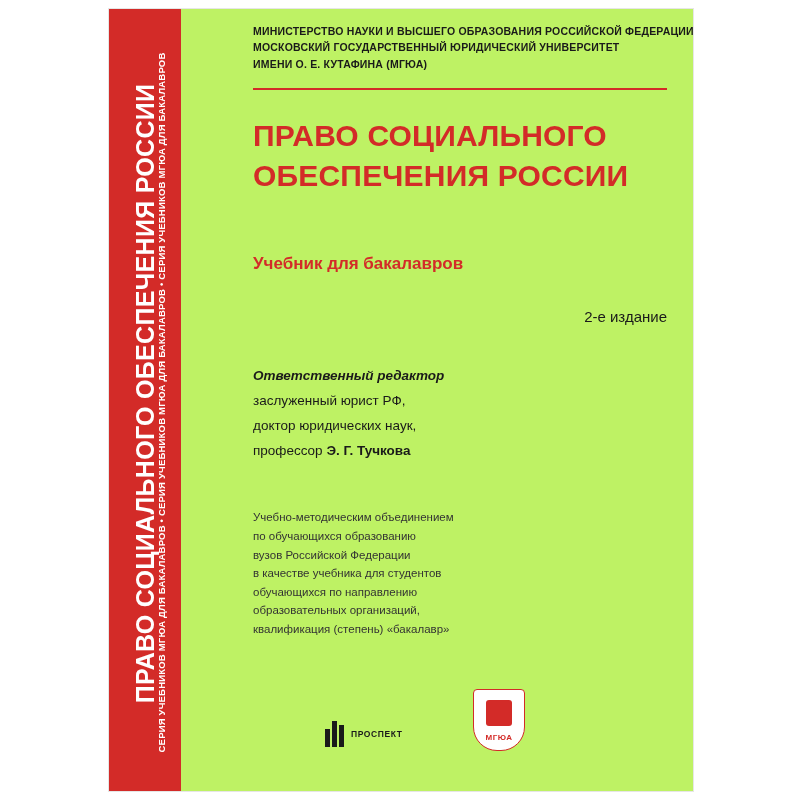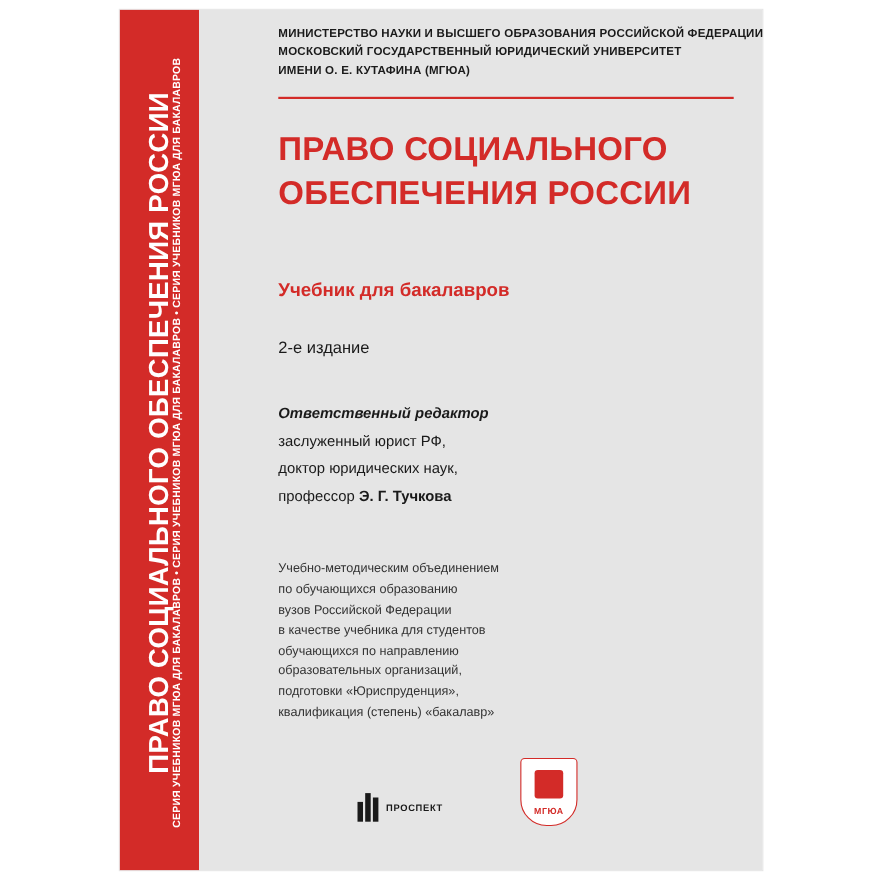--- a/index.html
+++ b/index.html
@@ -79,21 +79,21 @@
     white-space: nowrap;
     text-transform: uppercase;
   }
   
   .face {
     position: absolute;
     left: 72px;
     top: 0;
     right: 0;
     bottom: 0;
-    background: #e5e5e5;
+    background: #bef264;
   }
   .content {
     position: absolute;
     left: 72px;
     top: 14px;
     right: 26px;
   }
   .publisher-block {
     color: #1a1a1a;
     font-size: 10.5px;
@@ -124,20 +124,21 @@
     color: #d32b28;
     font-size: 17px;
     font-weight: bold;
     line-height: 1.3;
   }
   .edition {
     margin-top: 32px;
     color: #1a1a1a;
     font-size: 15px;
     line-height: 1.3;
+    text-align: right;
   }
   .editor-block {
     margin-top: 38px;
     color: #1a1a1a;
     font-size: 13.5px;
     line-height: 1.85;
   }
   .editor-role {
     font-weight: bold;
     font-style: italic;
@@ -267,21 +268,20 @@
           </div>
         </div>
 
         <div class="recommend-block">
           <div>Учебно-методическим объединением</div>
           <div>по обучающихся образованию</div>
           <div>вузов Российской Федерации</div>
           <div>в качестве учебника для студентов</div>
           <div>обучающихся по направлению</div>
           <div>образовательных организаций,</div>
-          <div>подготовки «Юриспруденция»,</div>
           <div>квалификация (степень) «бакалавр»</div>
         </div>
 
       </div>
 
       <div class="logos">
         <div class="prospekt-logo">
           <div class="prospekt-mark">
             <span></span>
               <span></span>

